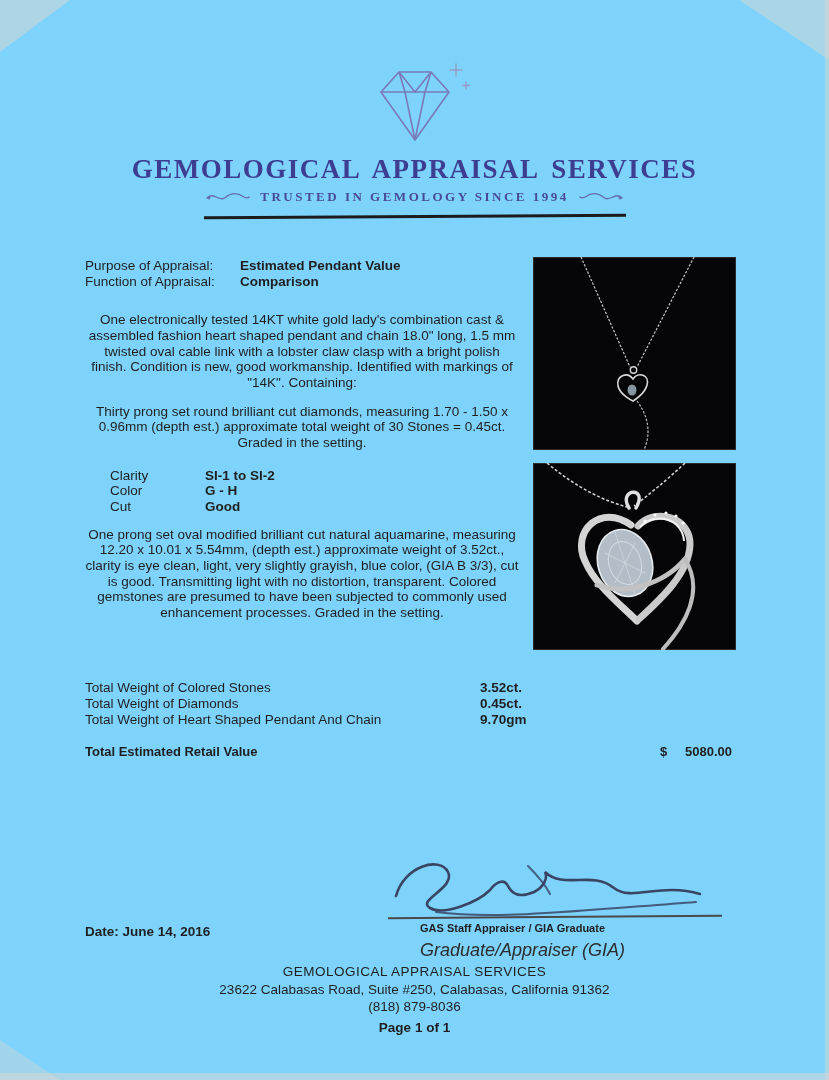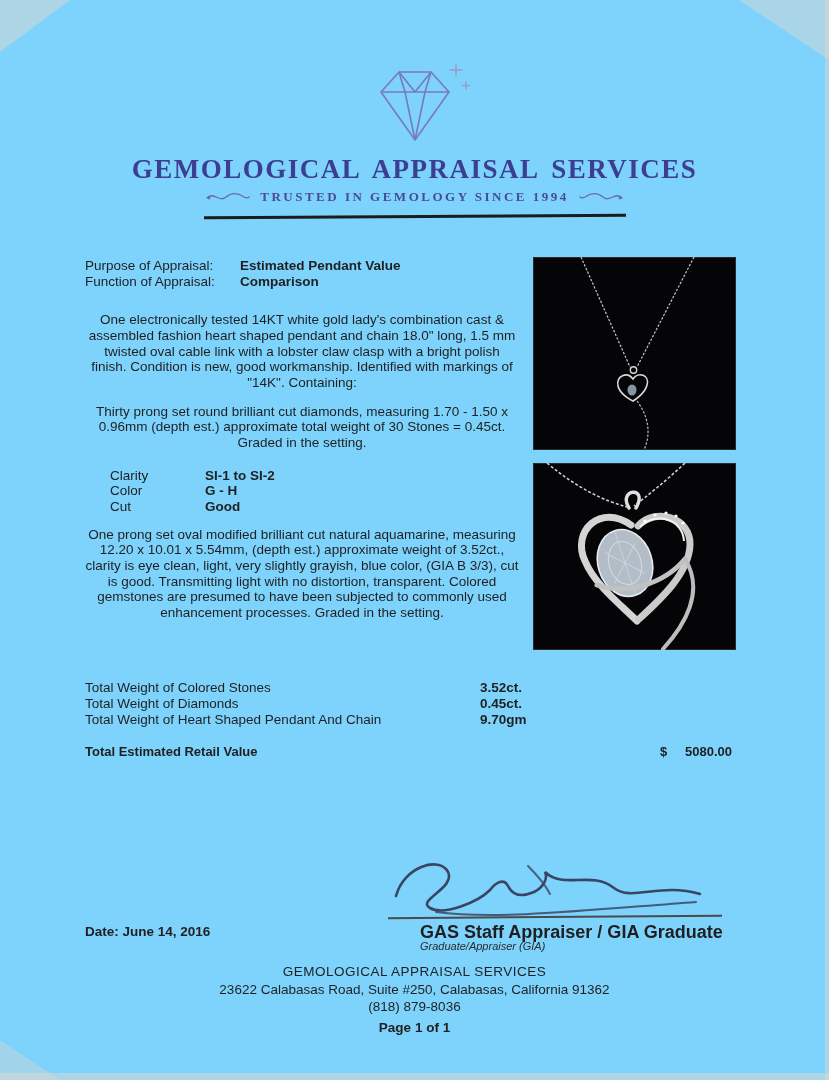--- a/index.html
+++ b/index.html
@@ -65,22 +65,22 @@
   .t-label{width:395px; flex:0 0 395px;}
   .t-value{font-weight:bold;}
   .retail-row{position:absolute; left:85px; top:744px; width:680px; font-size:13px; font-weight:bold;}
   .retail-label{display:inline-block; width:575px;}
   .retail-currency{display:inline-block; width:25px;}
   .retail-value{display:inline-block;}
 
   
   .signature-svg{position:absolute; left:378px; top:852px;}
   .sig-line{position:absolute; left:388px; top:916px; width:334px; height:2px; background:#4a4a4a; transform:rotate(-0.4deg);}
-  .appraiser{position:absolute; left:420px; top:922px; font-size:18px; font-weight:bold;text-align:right;}
-  .appraiser-sub{position:absolute; left:420px; top:940px; font-size:11px; font-style:italic; color:#2c2c2e;}
+  .appraiser{position:absolute; left:420px; top:922px; font-size:11px; font-weight:bold;text-align:right;}
+  .appraiser-sub{position:absolute; left:420px; top:940px; font-size:18px; font-style:italic; color:#2c2c2e;}
   .date-line{position:absolute; left:85px; top:924px; font-size:13.5px; font-weight:bold;}
 
   
   .footer{position:absolute; left:0; right:0; top:963px; text-align:center; font-size:13.5px; line-height:1.3;}
   .footer .f-org{letter-spacing:.5px;}
   .footer .f-page{font-weight:bold; margin-top:3px;}
 </style>
 </head>
 <body>
 

